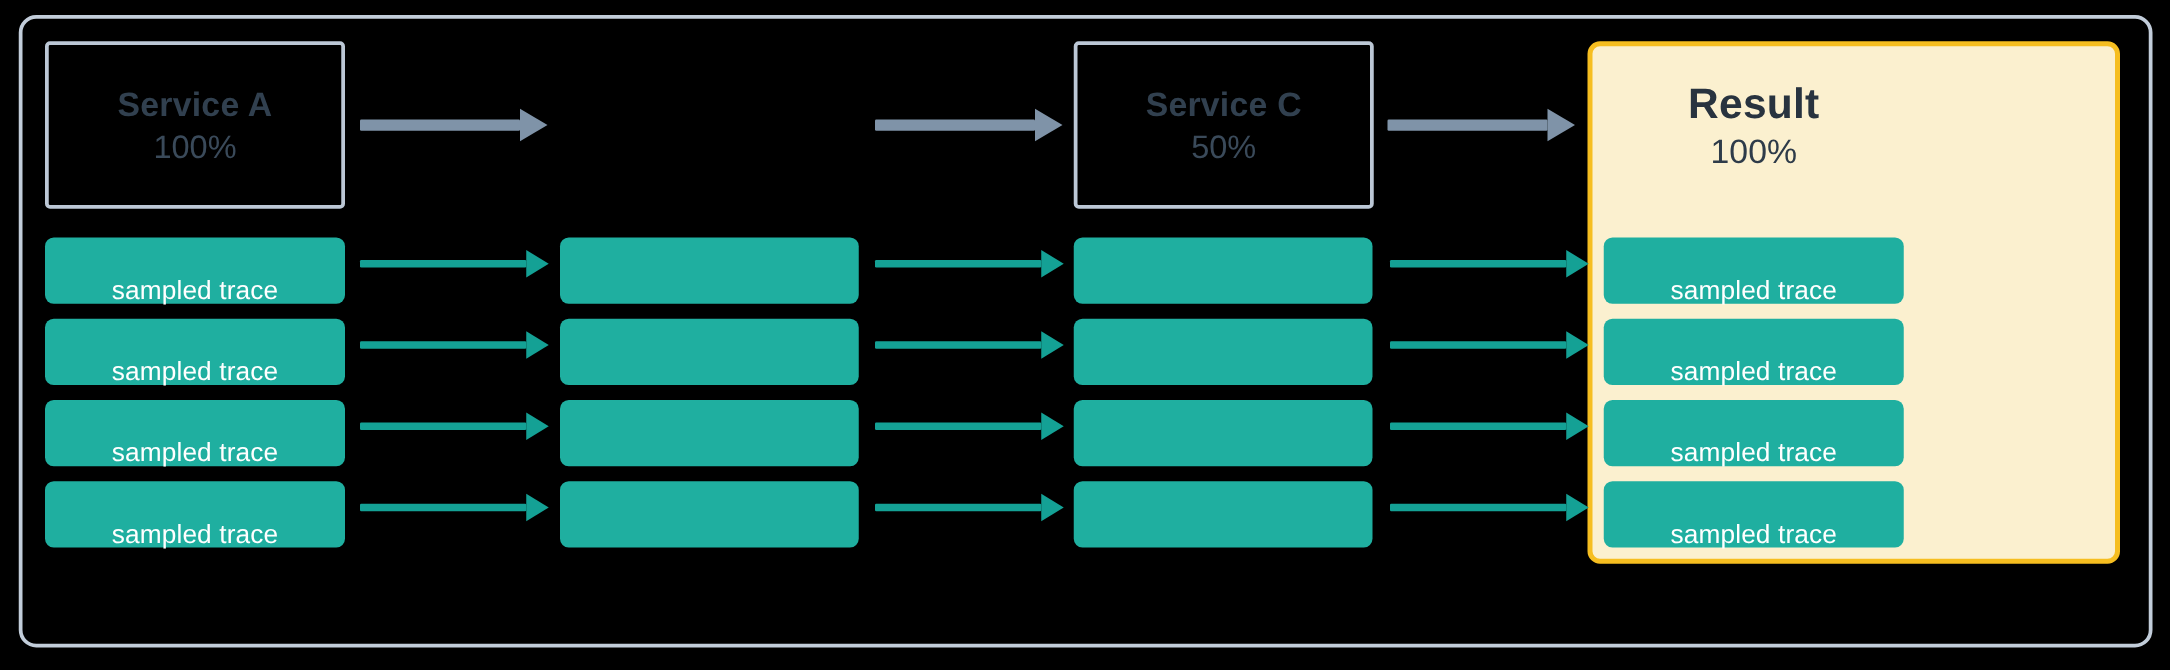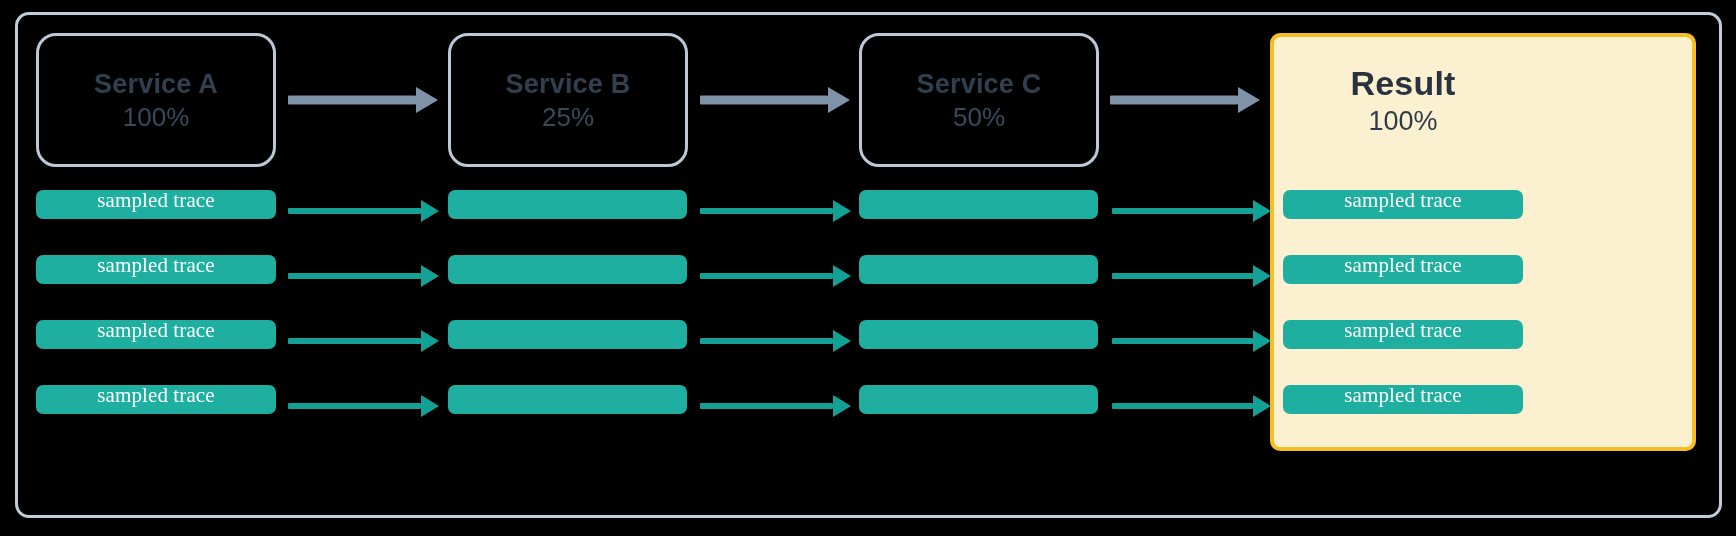--- a/index.html
+++ b/index.html
@@ -14,40 +14,40 @@
 
   
   .result-panel{
     position:absolute;left:1270px;top:33px;width:426px;height:418px;
     background:#FBF0CF;border:4px solid #F6BE20;border-radius:10px;box-sizing:border-box;
   }
 
   
   .svc-box{
     position:absolute;top:33px;width:240px;height:134px;
-    border:3px solid #bcc8d6;border-radius:20px;box-sizing:border-box;
+    border:3px solid #bcc8d6;border-radius:4px;box-sizing:border-box;
     background:transparent;
     display:flex;flex-direction:column;align-items:center;justify-content:center;
     gap:6px;
   }
   .svc-title{font-size:27px;font-weight:bold;color:#31404f;letter-spacing:.2px;line-height:1;}
   .svc-pct{font-size:26px;font-weight:400;color:#3a4a5a;line-height:1;}
 
   .result-box{
     position:absolute;top:33px;left:1283px;width:240px;height:134px;
     border:none;background:transparent;
     display:flex;flex-direction:column;align-items:center;justify-content:center;gap:8px;
   }
   .result-box .svc-title{color:#28333f;font-size:34px;}
   .result-box .svc-pct{color:#2e3b49;font-size:27px;}
 
   
   .trace{
-    position:absolute;height:29px;background:#1FAFA0;border-radius:7px;
-    display:flex;align-items:flex-start;justify-content:center;box-sizing:border-box;font-family:Liberation Serif, serif;
+    position:absolute;height:53px;background:#1FAFA0;border-radius:7px;
+    display:flex;align-items:flex-end;justify-content:center;box-sizing:border-box;
   }
   .trace span{color:#ffffff;font-size:21px;line-height:1;letter-spacing:.1px;}
 
   
   .arrow{position:absolute;height:0;}
   .arrow .shaft{position:absolute;left:0;top:50%;transform:translateY(-50%);height:7px;border-radius:1px;}
   .arrow .head{
     position:absolute;top:50%;transform:translateY(-50%);
     width:0;height:0;border-top:13px solid transparent;border-bottom:13px solid transparent;
   }
@@ -63,24 +63,20 @@
 
   <div class="outer-frame"></div>
 
   <div class="result-panel"></div>
 
   <div class="svc-box" style="left:36px;">
     <div class="svc-title">Service A</div>
     <div class="svc-pct">100%</div>
   </div>
 
-  <div class="svc-box" style="left:448px;">
-    <div class="svc-title">Service B</div>
-    <div class="svc-pct">25%</div>
-  </div>
 
   <div class="svc-box" style="left:859px;">
     <div class="svc-title">Service C</div>
     <div class="svc-pct">50%</div>
   </div>
 
   <div class="result-box">
     <div class="svc-title">Result</div>
     <div class="svc-pct">100%</div>
   </div>

